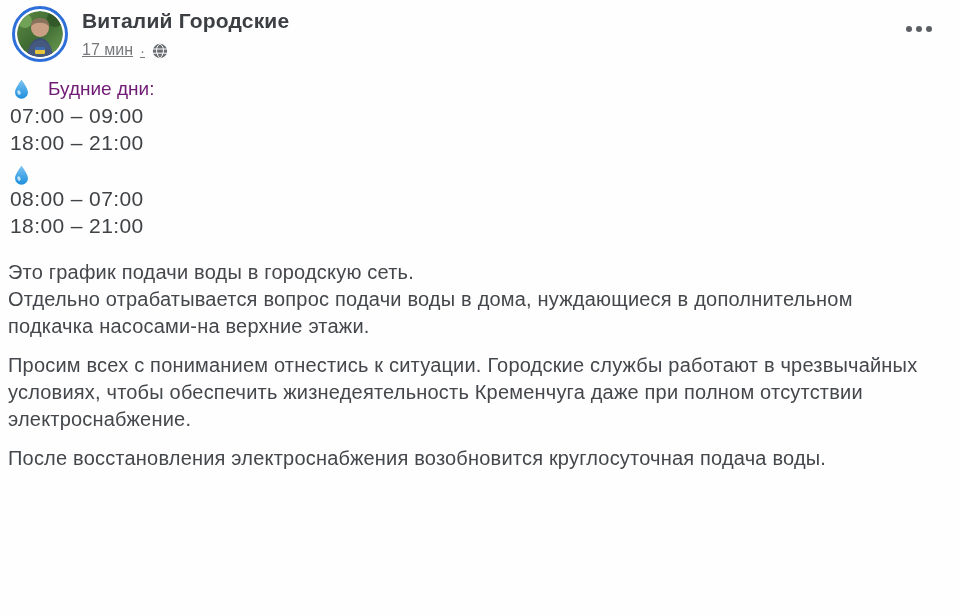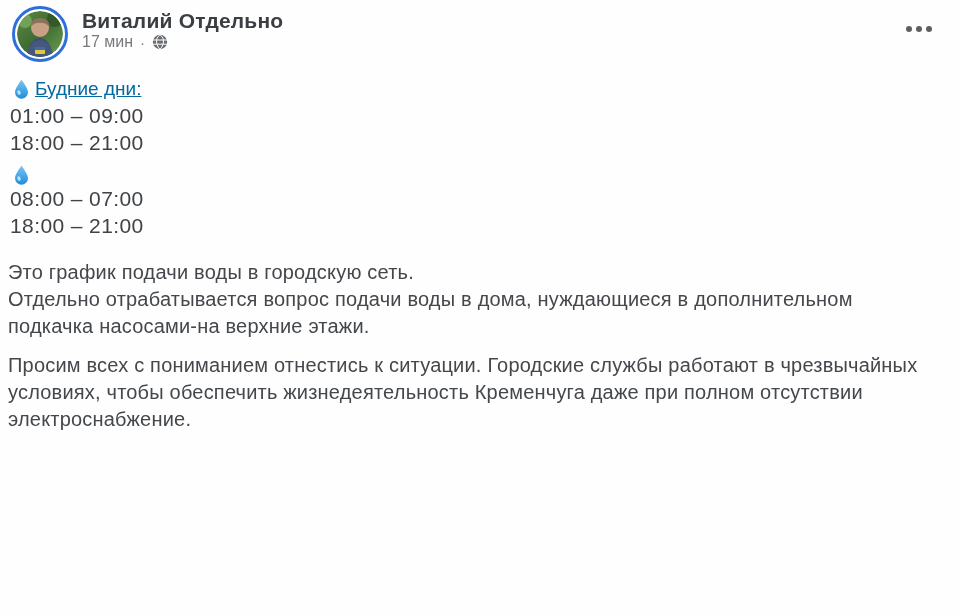--- a/index.html
+++ b/index.html
@@ -14,39 +14,39 @@
   
   .header{display:flex;align-items:flex-start;padding:2px 0 8px 4px;}
   .avatar-ring{
     width:56px;height:56px;border-radius:50%;
     border:3px solid #2e6fd9;box-sizing:border-box;
     padding:2px;background:#fff;flex:0 0 auto;cursor:pointer;
   }
   .avatar-ring svg{display:block;width:46px;height:46px;border-radius:50%;}
   .header-info{margin-left:14px;padding-top:3px;}
   .author{font-size:21px;font-weight:700;color:#3b3e42;letter-spacing:.2px;line-height:24px;cursor:pointer;}
-  .meta{display:flex;align-items:center;gap:7px;margin-top:0;font-size:16px;color:#77797d;}
+  .meta{display:flex;align-items:flex-end;gap:7px;margin-top:8px;font-size:16px;color:#77797d;text-decoration:underline;}
   .meta .dot{font-size:15px;color:#77797d;}
   .globe{display:inline-block;width:16px;height:16px;}
   .menu-btn{
     position:absolute;top:20px;right:26px;display:flex;gap:4px;align-items:center;
     padding:6px 2px;cursor:pointer;
   }
   .menu-btn i{width:6px;height:6px;border-radius:50%;background:#5c5f63;display:block;}
 
   
   .body-text{padding-top:6px;}
   .para{
     font-size:20px;line-height:27px;letter-spacing:.2px;
     white-space:pre-line;margin:0 0 12px 0;color:#44474b;
   }
   .para.tight{margin-bottom:8px;}
   .schedule{margin:0 0 9px 0;}
-  .schedule-label{display:flex;align-items:center;gap:6px;padding-left:6px;
-    font-size:19px;line-height:26px;color:#0369a1;text-decoration:underline;}
+  .schedule-label{display:flex;align-items:center;gap:19px;padding-left:6px;
+    font-size:19px;line-height:26px;color:#701a75;}
   .drop-icon{width:15px;height:20px;flex:0 0 auto;}
   .times{font-size:21px;line-height:27px;letter-spacing:.4px;color:#404346;padding-left:2px;}
 </style>
 </head>
 <body>
 
 <div class="post">
 
   <div class="header">
     <div class="avatar-ring">
@@ -68,21 +68,21 @@
           <path d="M10 46 Q12 28 23 27 Q34 28 36 46 Z" fill="#3c4f77"></path>
           <path d="M10 46 Q12 30 23 29 Q34 30 36 46 Z" fill="#45597f"></path>
           <circle cx="23" cy="17" r="9" fill="#c9a083"></circle>
           <path d="M14 15 Q14 7 23 7 Q32 7 32 15 Q27 11 23 12 Q19 11 14 15 Z" fill="#8a735c"></path>
           <rect x="18" y="38" width="10" height="5" rx="1" fill="#e6c53a"></rect>
           <rect x="18" y="36" width="10" height="3" rx="1" fill="#3d6bb0"></rect>
         </g>
       </svg>
     </div>
     <div class="header-info">
-      <div class="author">Виталий Отдельно</div>
+      <div class="author">Виталий Городские</div>
       <div class="meta">
         <span>17 мин</span>
         <span class="dot">·</span>
         <span class="globe">
           <svg viewBox="0 0 16 16" width="16" height="16">
             <circle cx="8" cy="8" r="7.2" fill="#6a6d71"></circle>
             <path d="M8 .8 C5 3 4.4 5.2 4.6 8 C4.8 10.8 6 13.4 8 15.2 C10 13.4 11.2 10.8 11.4 8 C11.6 5.2 11 3 8 .8 Z" fill="none" stroke="#fdfdfd" stroke-width="1"></path>
             <path d="M1 6 H15 M1 10.2 H15" stroke="#fdfdfd" stroke-width="1" fill="none"></path>
           </svg>
         </span>
@@ -105,37 +105,38 @@
             <linearGradient id="dropg" x1="0" y1="0" x2="0" y2="1">
               <stop offset="0" stop-color="#7cc3f2"></stop>
               <stop offset="1" stop-color="#1d8fdd"></stop>
             </linearGradient>
           </defs>
           <path d="M7.5 .8 C7.5 .8 1 9.2 1 13.2 A6.5 6.5 0 0 0 14 13.2 C14 9.2 7.5 .8 7.5 .8 Z" fill="url(#dropg)"></path>
           <ellipse cx="5" cy="13.5" rx="1.6" ry="2.4" fill="#d8effc" opacity="0.85" transform="rotate(-18 5 13.5)"></ellipse>
         </svg>
         <span>Будние дни:</span>
       </div>
-      <div class="times">01:00 – 09:00</div>
+      <div class="times">07:00 – 09:00</div>
       <div class="times">18:00 – 21:00</div>
     </div>
 
     <div class="schedule">
       <div class="schedule-label">
         <svg class="drop-icon" viewBox="0 0 15 20">
           <path d="M7.5 .8 C7.5 .8 1 9.2 1 13.2 A6.5 6.5 0 0 0 14 13.2 C14 9.2 7.5 .8 7.5 .8 Z" fill="url(#dropg)"></path>
           <ellipse cx="5" cy="13.5" rx="1.6" ry="2.4" fill="#d8effc" opacity="0.85" transform="rotate(-18 5 13.5)"></ellipse>
         </svg>
       </div>
       <div class="times">08:00 – 07:00</div>
       <div class="times">18:00 – 21:00</div>
     </div>
 
     <p class="para" style="margin-top:20px">Это график подачи воды в городскую сеть.
 Отдельно отрабатывается вопрос подачи воды в дома, нуждающиеся в дополнительном
 подкачка насосами-на верхние этажи.</p>
     <p class="para">Просим всех с пониманием отнестись к ситуации. Городские службы работают в чрезвычайных
 условиях, чтобы обеспечить жизнедеятельность Кременчуга даже при полном отсутствии
 электроснабжение.</p>
+    <p class="para" style="margin-bottom:8px">После восстановления электроснабжения возобновится круглосуточная подача воды.</p>
 
   </div>
 
 </div>
 
 </body></html>

